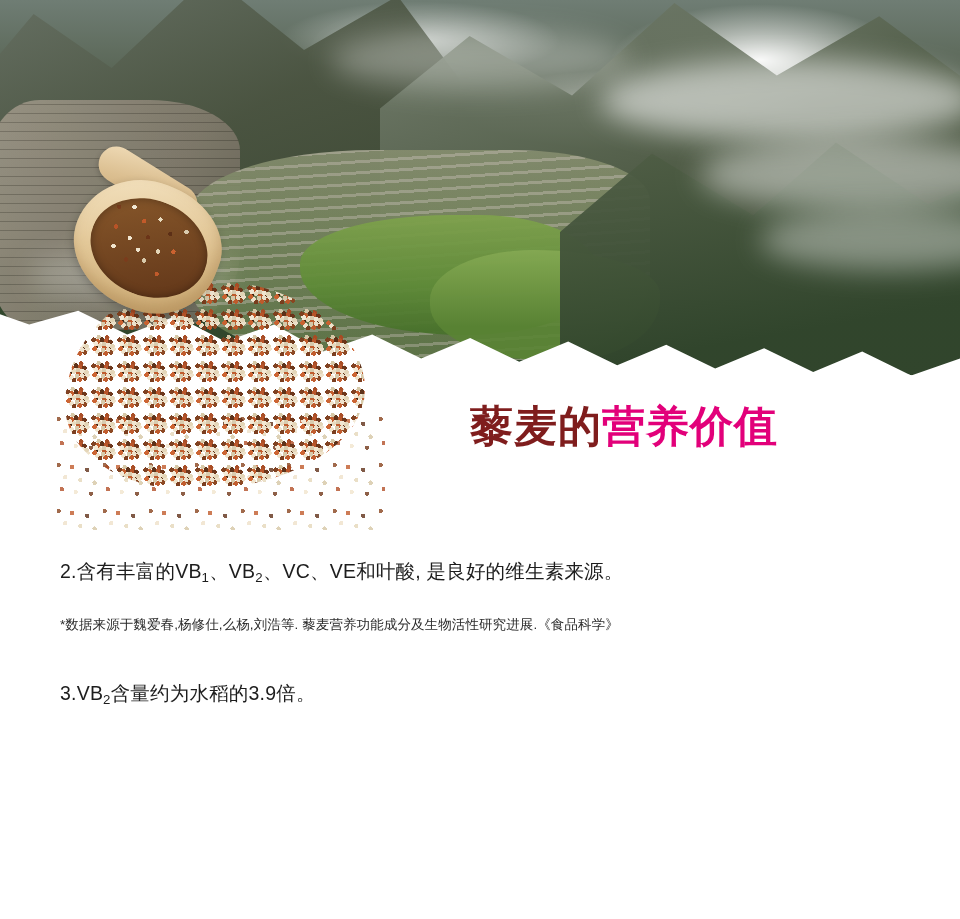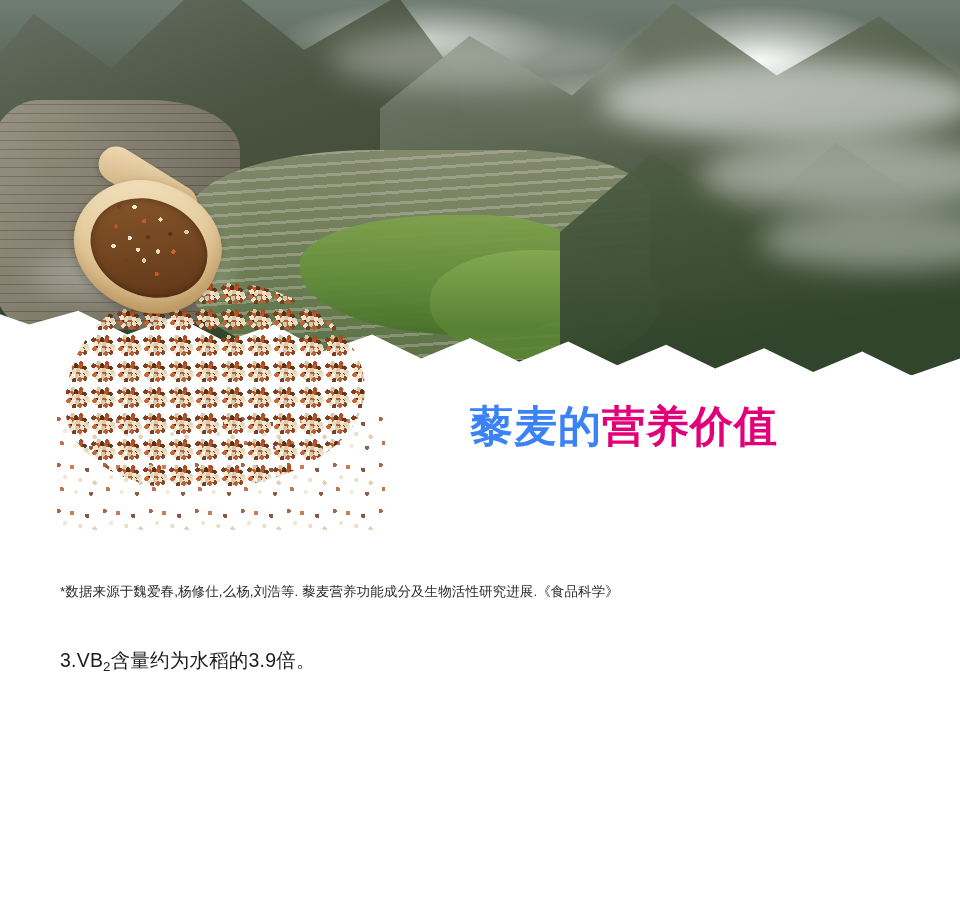--- a/index.html
+++ b/index.html
@@ -263,21 +263,21 @@
   .title {
     position: absolute;
     top: 398px;
     left: 470px;
     font-size: 43px;
     font-weight: bold;
     letter-spacing: 1px;
     white-space: nowrap;
     font-family: "Liberation Sans", sans-serif;
   }
-  .title .t-dark { color: #3b82f6; margin-top: 10px; }
+  .title .t-dark { color: #7f1d1d; margin-top: 10px; }
   .title .t-accent { color: #e2007a; }
 
   
   .content {
     position: absolute;
     top: 556px;
     left: 60px;
     width: 850px;
   }
   .item {
@@ -330,20 +330,23 @@
     <div class="scoop-bowl-inner"></div>
   </div>
 
   <div class="title">
     <span class="t-dark">藜麦的</span><span class="t-accent">营养价值</span>
   </div>
 
   <div class="content">
 
 
+    <div class="item">
+      <span>2.</span><span>含有丰富的VB<sub>1</sub>、VB<sub>2</sub>、VC、VE和叶酸, 是良好的维生素来源。</span>
+    </div>
 
 
 
     <div class="footnote">*数据来源于魏爱春,杨修仕,么杨,刘浩等.  藜麦营养功能成分及生物活性研究进展.《食品科学》</div>
 
     <div class="section2">
       <div class="item">
         <span>3.</span><span>VB<sub>2</sub>含量约为水稻的3.9倍。</span>
       </div>
     </div>

